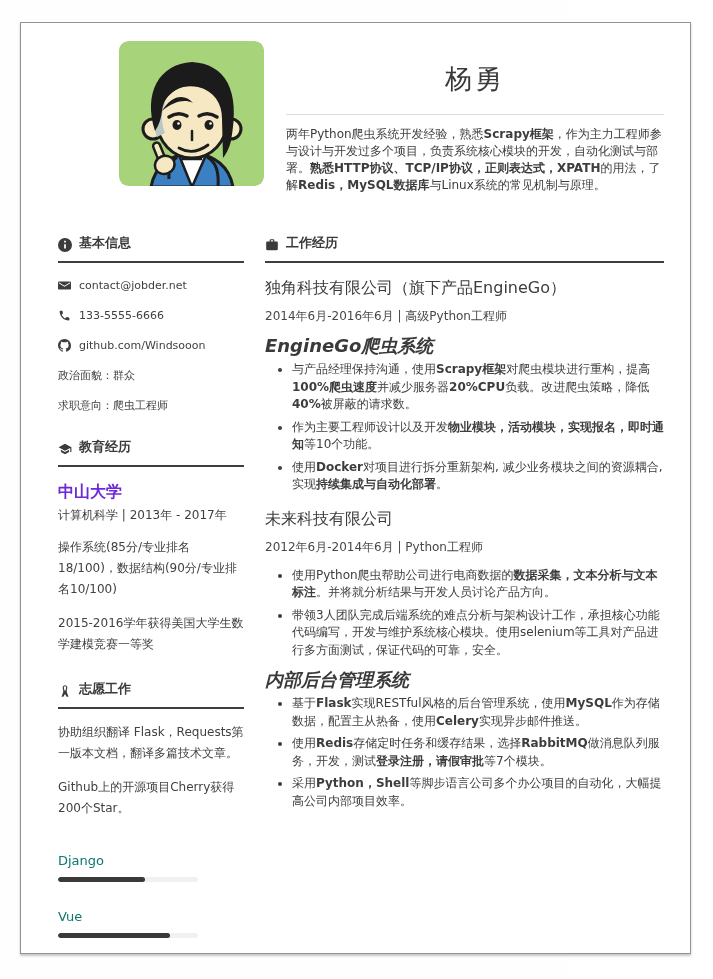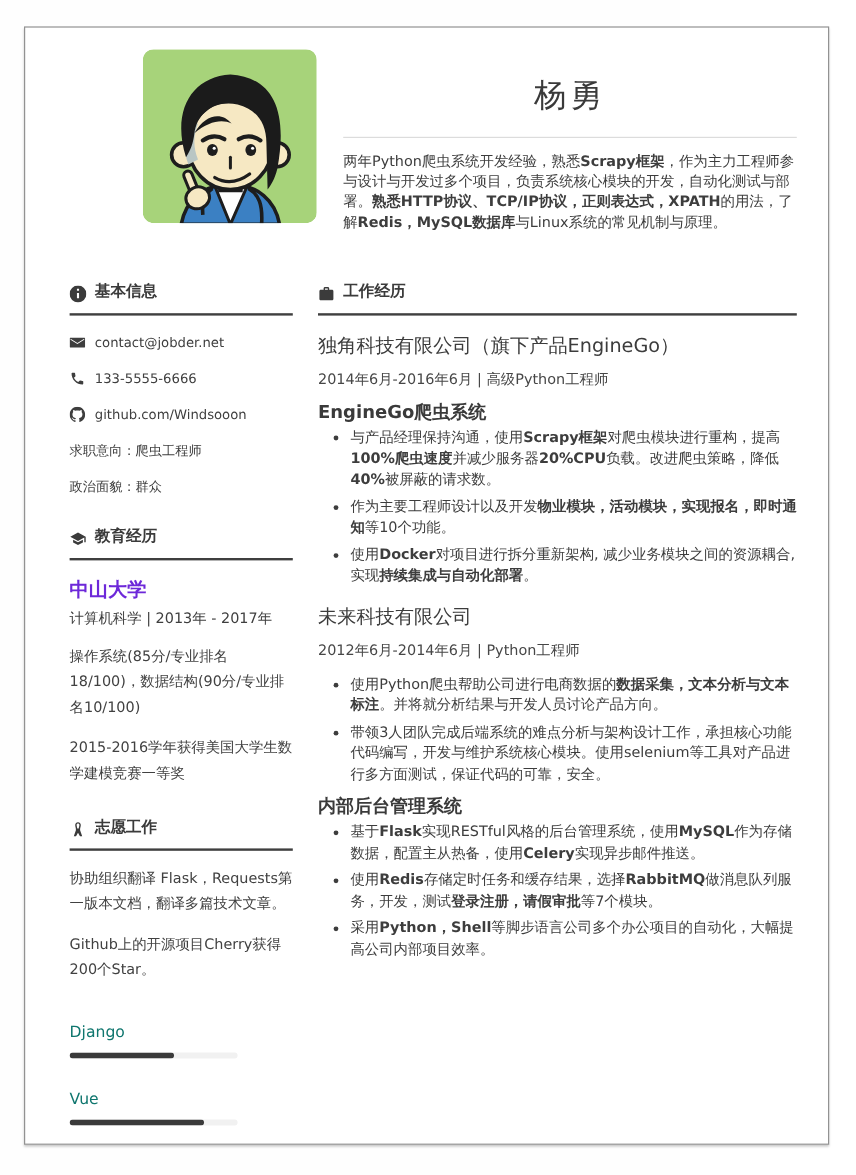--- a/index.html
+++ b/index.html
@@ -45,21 +45,21 @@
   .skill:first-child{margin-top:0;}
   .skill-name{font-size:13px;color:#0f766e;}
   .bar{width:140px;height:5px;background:#f1f1f1;border-radius:3px;margin-top:9px;overflow:hidden;}
   .fill{height:5px;background:#3a3a3a;border-radius:3px;}
 
   
   .company{margin:15px 0 0;font-size:16px;font-weight:400;color:#3c3c3c;}
   .meta{margin-top:9px;font-size:12px;color:#474747;}
   ul.bullets{margin:11px 0 0;padding-left:27px;font-size:12px;line-height:17.5px;color:#3d3d3d;}
   ul.bullets li{margin-bottom:5px;}
-  h4.project{margin:9px 0 0;font-size:15px;font-weight:bold;color:#3a3a3a;}
+  h4.project{margin:9px 0 0;font-size:18px;font-weight:bold;color:#3a3a3a;font-style:italic;}
   ul.bullets.proj{margin-top:3px;}
   .job + .job{}
 </style>
 </head>
 <body>
 
 <div class="canvas">
   <div class="page">
 
     <header class="top">
@@ -141,24 +141,24 @@
             </li>
             <li>
               <span class="ic">
                 <svg viewBox="0 0 24 24">
                     <path d="M12 0C5.37 0 0 5.37 0 12c0 5.31 3.435 9.795 8.205 11.385.6.105.825-.255.825-.57 0-.285-.015-1.23-.015-2.235-3.015.555-3.795-.735-4.035-1.41-.135-.345-.72-1.41-1.23-1.695-.42-.225-1.02-.78-.015-.795.945-.015 1.62.87 1.845 1.23 1.08 1.815 2.805 1.305 3.495.99.105-.78.42-1.305.765-1.605-2.67-.3-5.46-1.335-5.46-5.925 0-1.305.465-2.385 1.23-3.225-.12-.3-.54-1.53.12-3.18 0 0 1.005-.315 3.3 1.23.96-.27 1.98-.405 3-.405s2.04.135 3 .405c2.295-1.56 3.3-1.23 3.3-1.23.66 1.65.24 2.88.12 3.18.765.84 1.23 1.905 1.23 3.225 0 4.605-2.805 5.625-5.475 5.925.435.375.81 1.095.81 2.22 0 1.605-.015 2.895-.015 3.3 0 .315.225.69.825.57A12.02 12.02 0 0 0 24 12c0-6.63-5.37-12-12-12z"></path>
                   </svg>
               </span>
               <span>github.com/Windsooon</span>
             </li>
             <li>
+              <span>政治面貌：群众</span>
+            </li>
+            <li>
               <span>求职意向：爬虫工程师</span>
-            </li>
-            <li>
-              <span>政治面貌：群众</span>
             </li>
           </ul>
         </section>
 
         <section class="sec">
           <h3 class="sec-h">
             <span class="ic">
               <svg viewBox="0 0 24 24">
                   <path d="M5 13.18v4L12 21l7-3.82v-4L12 17l-7-3.82zM12 3 1 9l11 6 9-4.91V17h2V9L12 3z"></path>
                 </svg>

